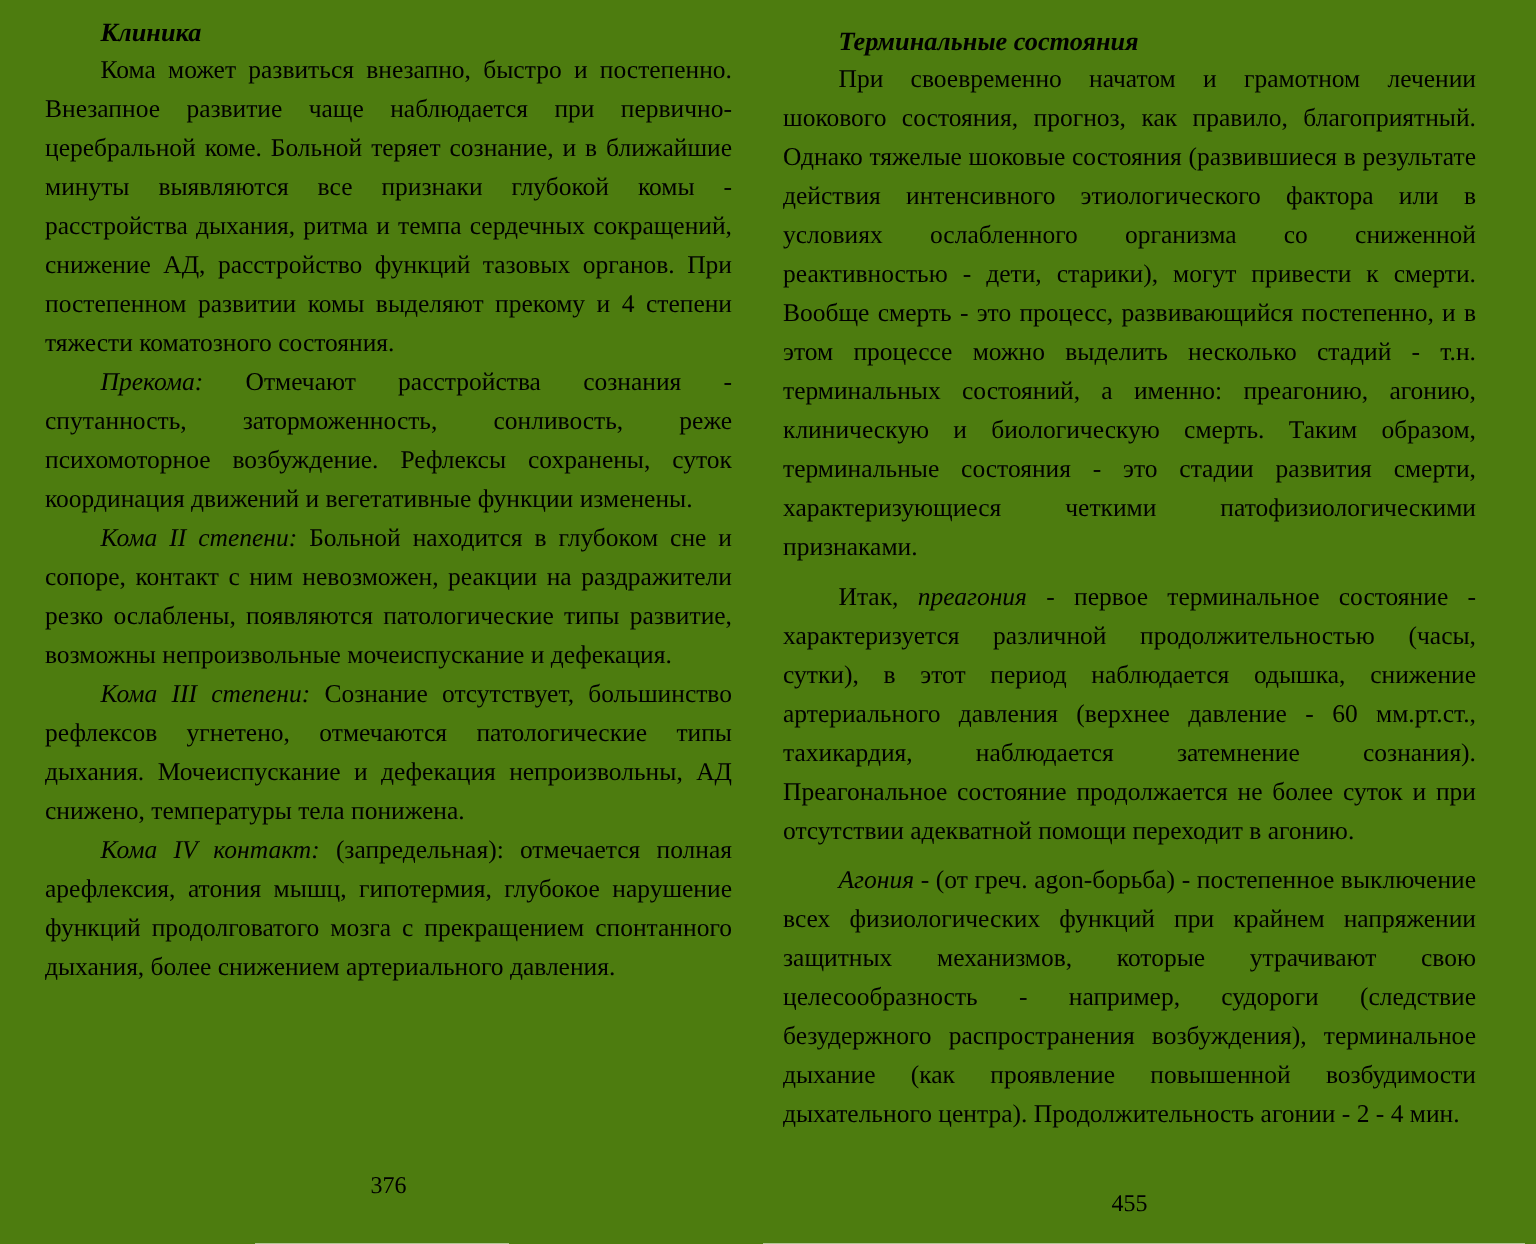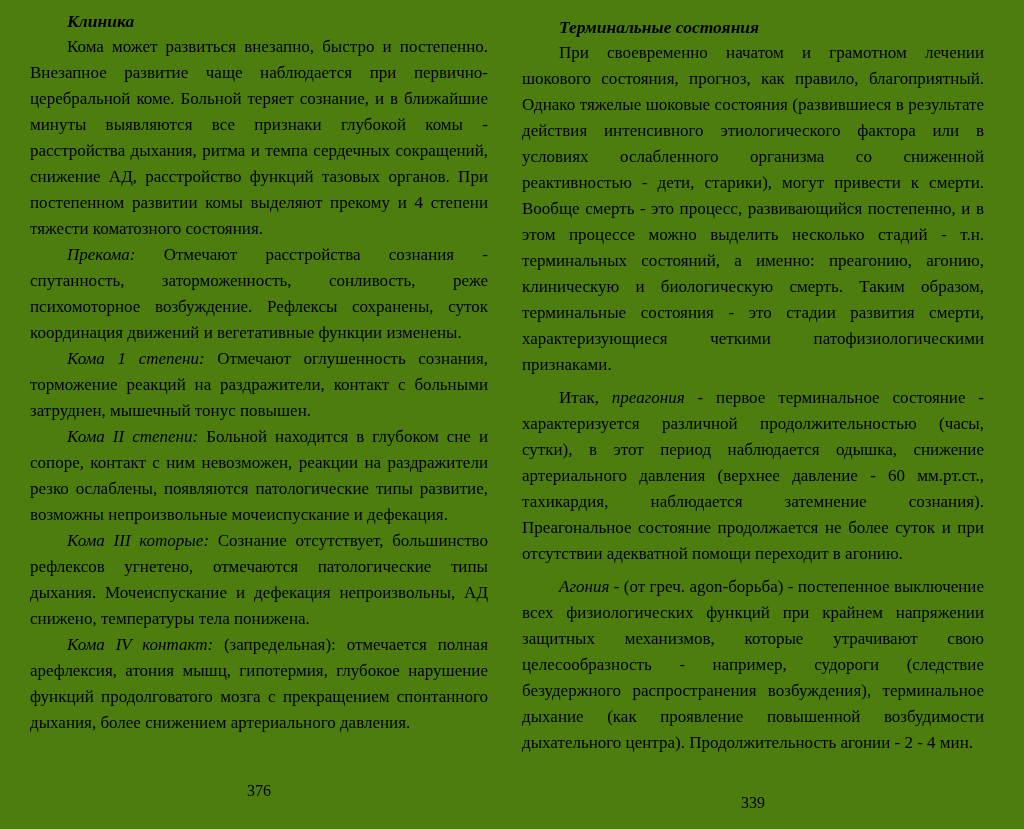--- a/index.html
+++ b/index.html
@@ -69,36 +69,35 @@
 
 <div class="spread">
 
   <div class="page page-left">
     <h2 class="section-title">Клиника</h2>
 
     <p class="para"><span>Кома может развиться внезапно, быстро и постепенно. Внезапное развитие чаще наблюдается при первично-церебральной коме. Больной теряет сознание, и в ближайшие минуты выявляются все признаки глубокой комы - расстройства дыхания, ритма и темпа сердечных сокращений, снижение АД, расстройство функций тазовых органов. При постепенном развитии комы выделяют прекому и 4 степени тяжести коматозного состояния.</span></p>
 
     <p class="para"><span class="lead">Прекома:</span><span> Отмечают расстройства сознания - спутанность, заторможенность, сонливость, реже психомоторное возбуждение. Рефлексы сохранены, суток координация движений и вегетативные функции изменены.</span></p>
 
-    <p class="para"><span class="lead">Кома 1 степени:</span><span> Отмечают оглушенность сознания, торможение реакций на раздражители, контакт с больными затруднен, мышечный тонус повышен.</span></p>
 
     <p class="para"><span class="lead">Кома II степени:</span><span> Больной находится в глубоком сне и сопоре, контакт с ним невозможен, реакции на раздражители резко ослаблены, появляются патологические типы развитие, возможны непроизвольные мочеиспускание и дефекация.</span></p>
 
-    <p class="para"><span class="lead">Кома III которые:</span><span> Сознание отсутствует, большинство рефлексов угнетено, отмечаются патологические типы дыхания. Мочеиспускание и дефекация непроизвольны, АД снижено, температуры тела понижена.</span></p>
+    <p class="para"><span class="lead">Кома III степени:</span><span> Сознание отсутствует, большинство рефлексов угнетено, отмечаются патологические типы дыхания. Мочеиспускание и дефекация непроизвольны, АД снижено, температуры тела понижена.</span></p>
 
     <p class="para"><span class="lead">Кома IV контакт:</span><span> (запредельная): отмечается полная арефлексия, атония мышц, гипотермия, глубокое нарушение функций продолговатого мозга с прекращением спонтанного дыхания, более снижением артериального давления.</span></p>
 
     <div class="pagenum">376</div>
   </div>
 
   <div class="page page-right">
     <h2 class="section-title">Терминальные состояния</h2>
 
     <p class="para"><span>При своевременно начатом и грамотном лечении шокового состояния, прогноз, как правило, благоприятный. Однако тяжелые шоковые состояния (развившиеся в результате действия интенсивного этиологического фактора или в условиях ослабленного организма со сниженной реактивностью - дети, старики), могут привести к смерти. Вообще смерть - это процесс, развивающийся постепенно, и в этом процессе можно выделить несколько стадий - т.н. терминальных состояний, а именно: преагонию, агонию, клиническую и биологическую смерть. Таким образом, терминальные состояния - это стадии развития смерти, характеризующиеся четкими патофизиологическими признаками.</span></p>
 
     <p class="para"><span>Итак, </span><span class="lead">преагония</span><span> - первое терминальное состояние - характеризуется различной продолжительностью (часы, сутки), в этот период наблюдается одышка, снижение артериального давления (верхнее давление - 60 мм.рт.ст., тахикардия, наблюдается затемнение сознания). Преагональное состояние продолжается не более суток и при отсутствии адекватной помощи переходит в агонию.</span></p>
 
     <p class="para"><span class="lead">Агония</span><span> - (от греч. agon-борьба) - постепенное выключение всех физиологических функций при крайнем напряжении защитных механизмов, которые утрачивают свою целесообразность - например, судороги (следствие безудержного распространения возбуждения), терминальное дыхание (как проявление повышенной возбудимости дыхательного центра). Продолжительность агонии - 2 - 4 мин.</span></p>
 
-    <div class="pagenum">339</div>
+    <div class="pagenum">455</div>
   </div>
 
 </div>
 
 </body></html>

